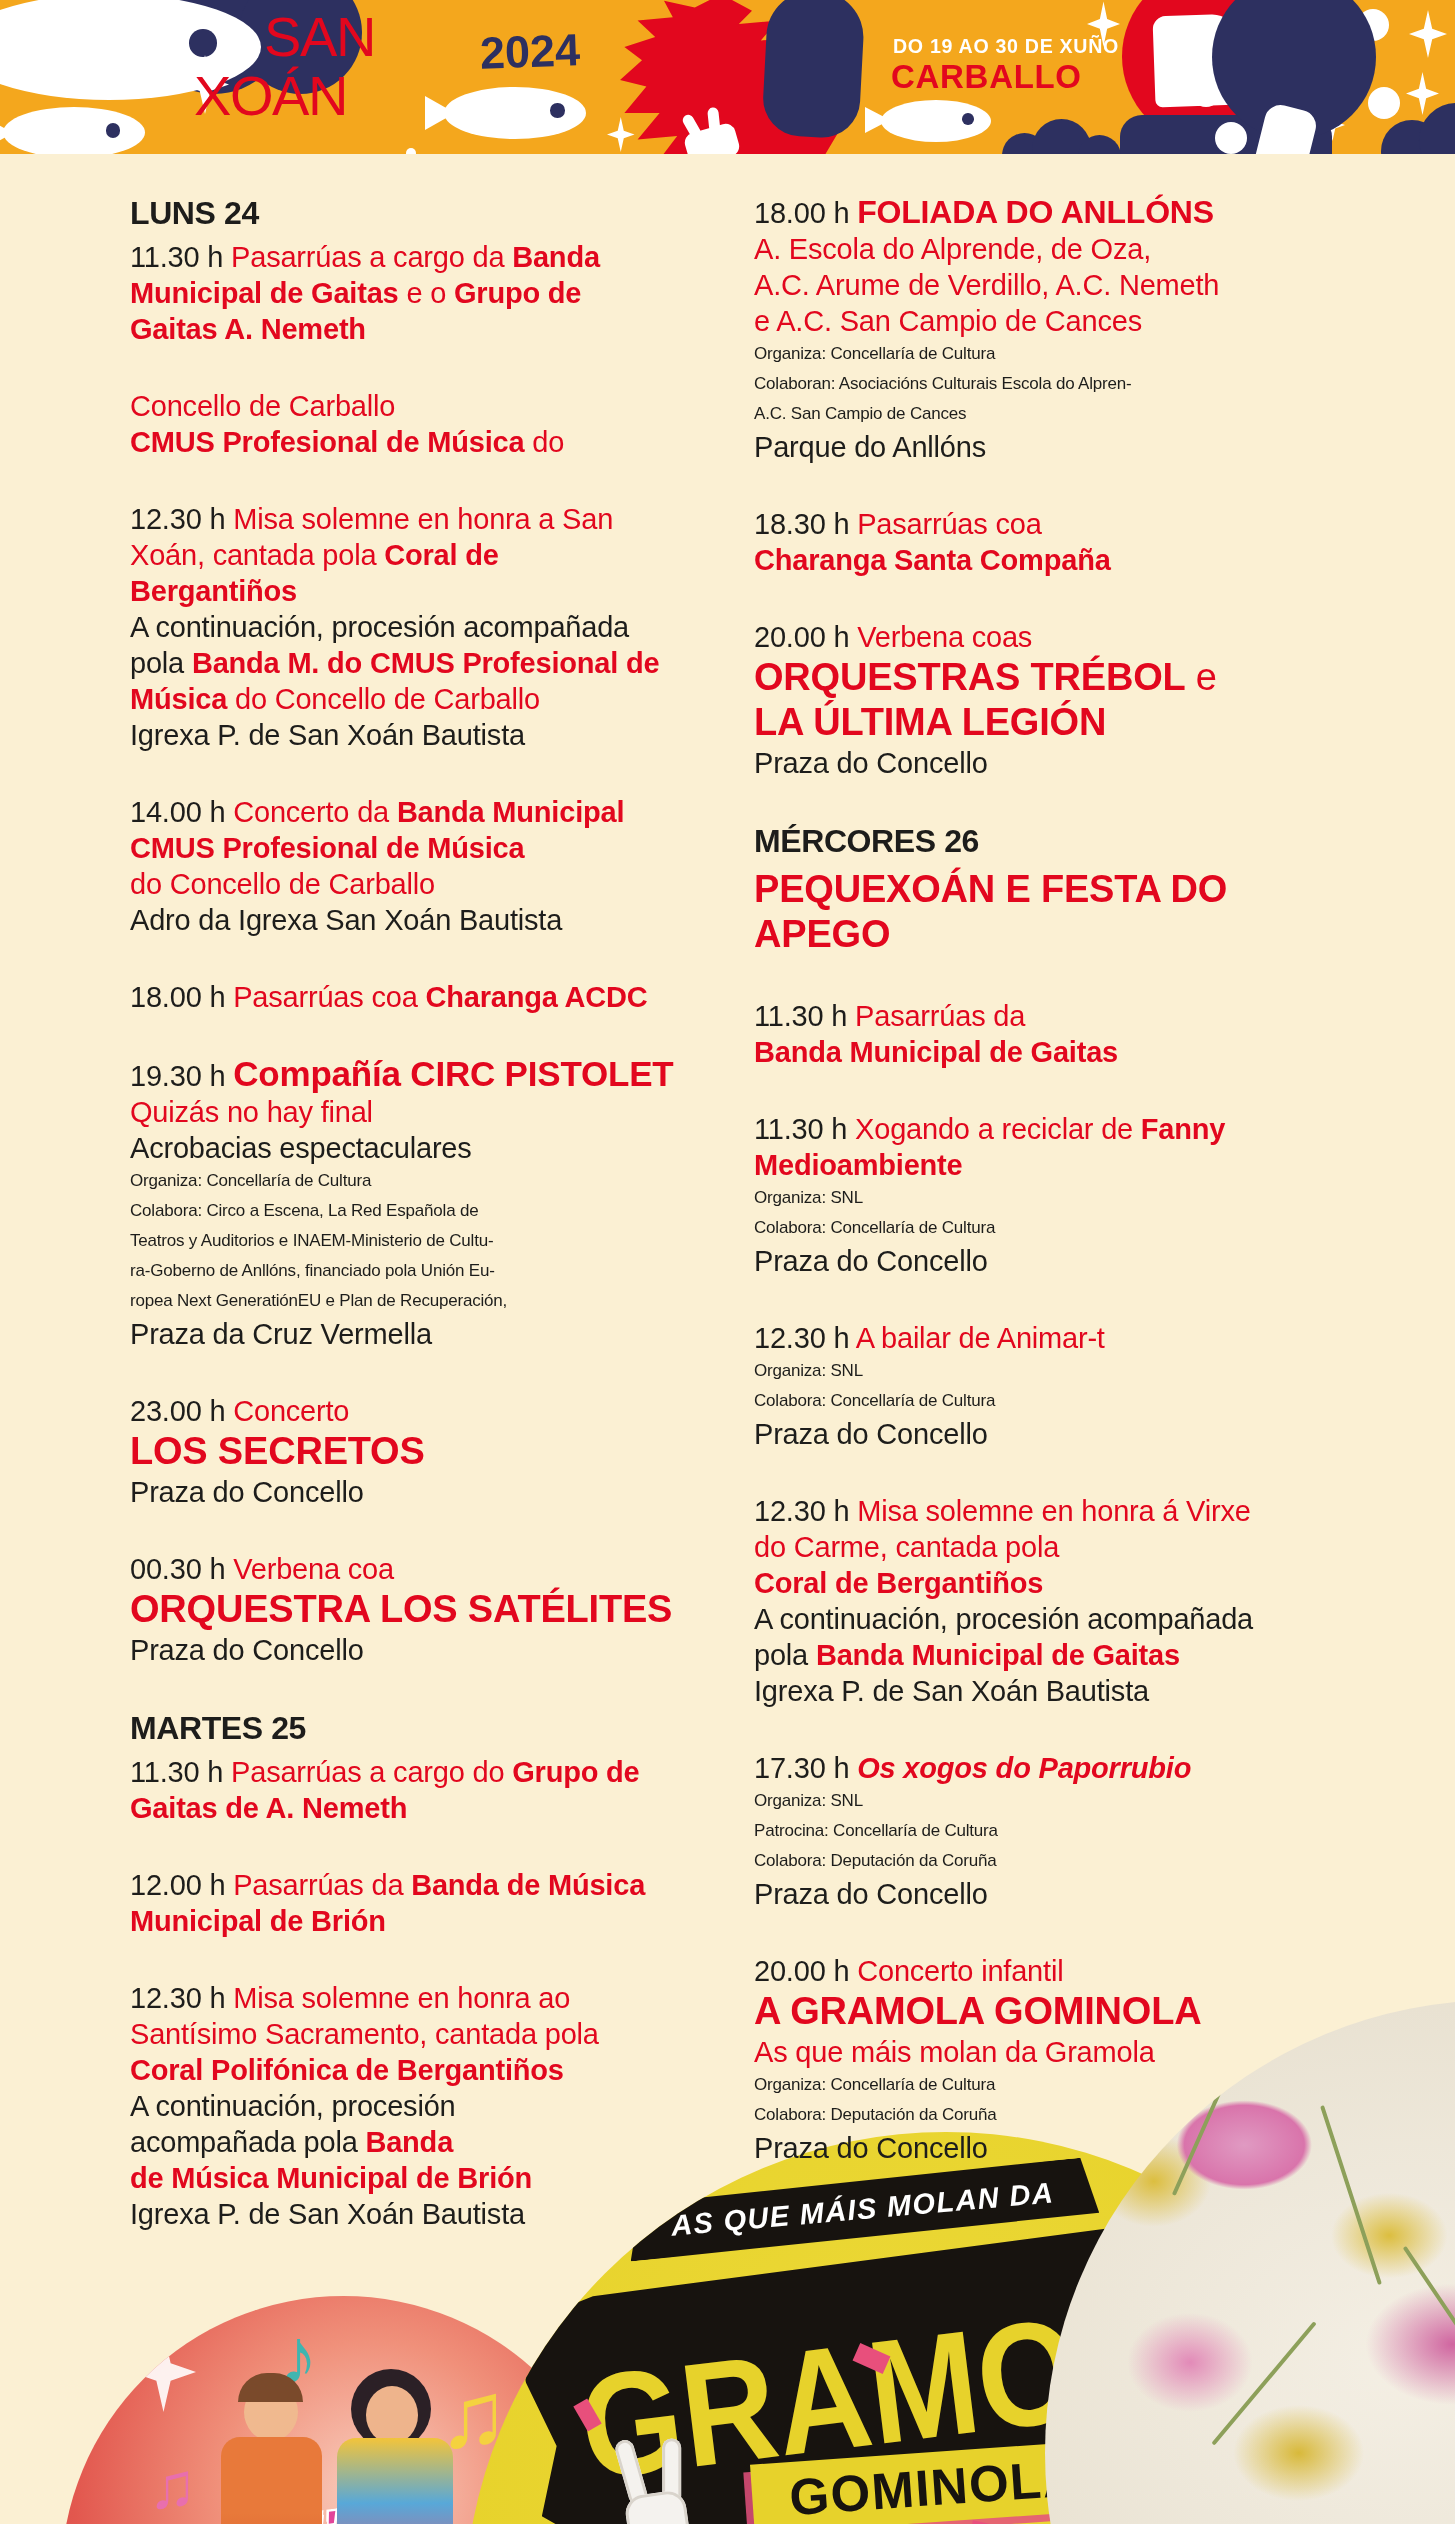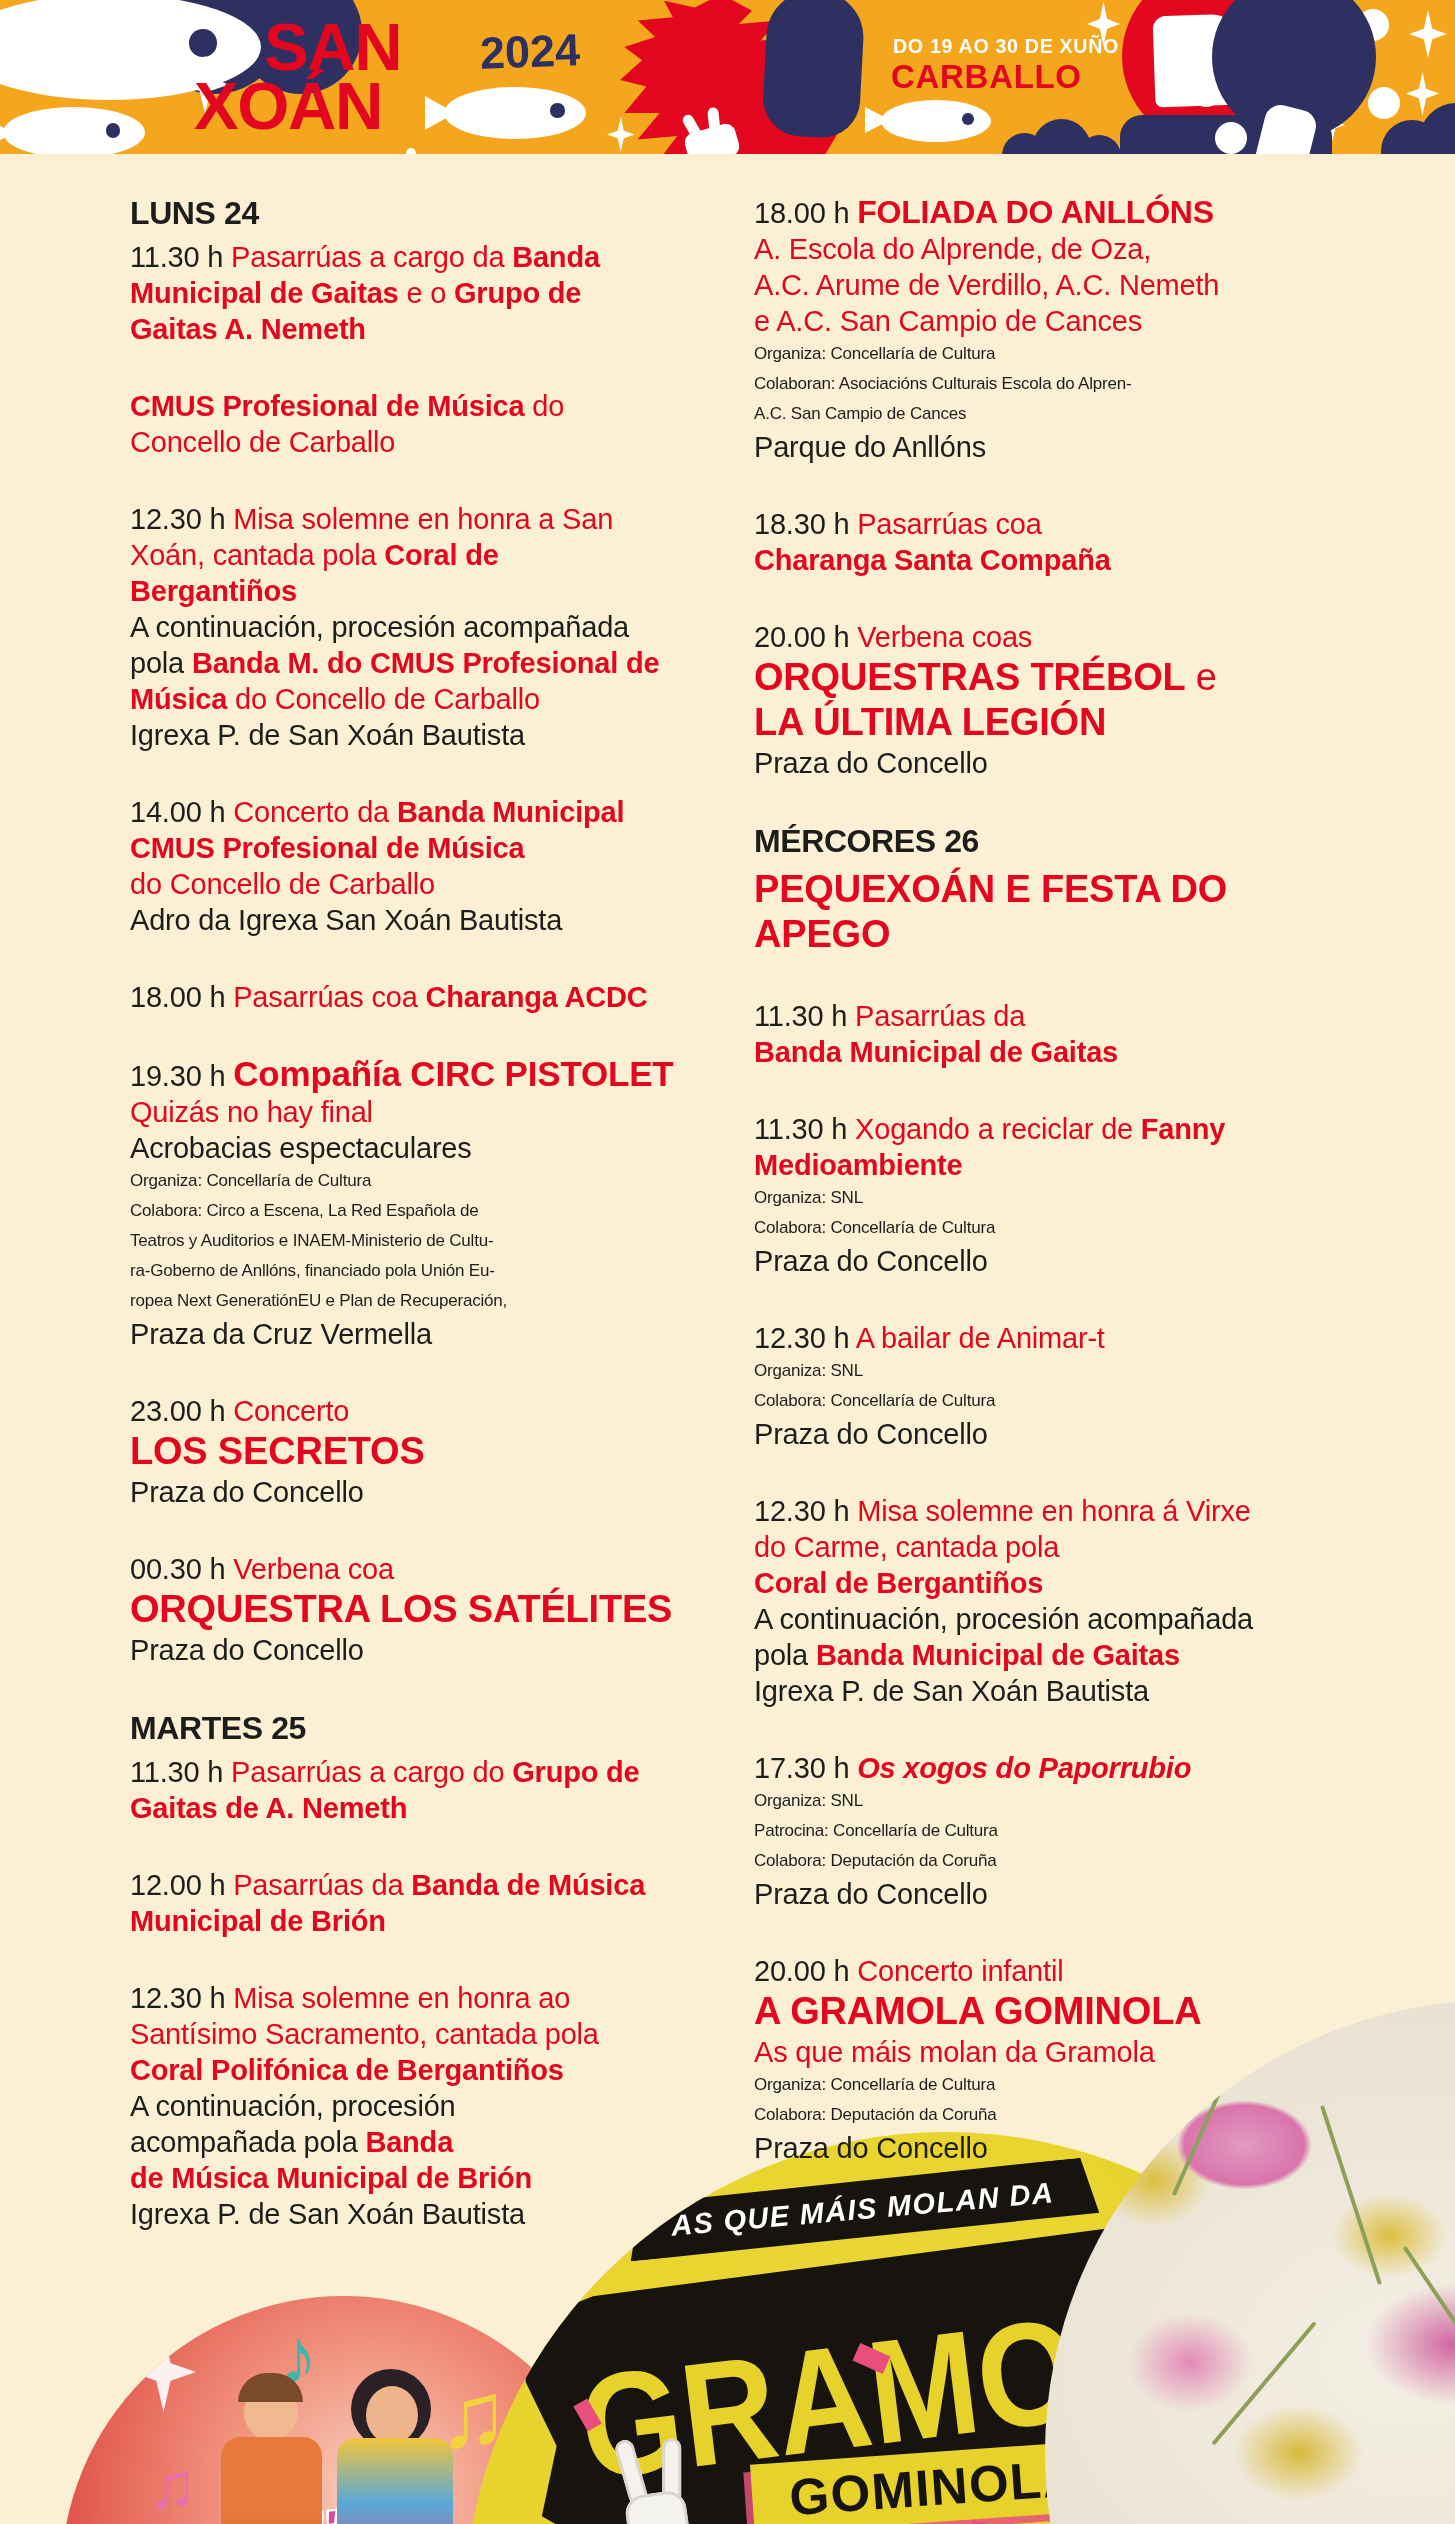--- a/index.html
+++ b/index.html
@@ -28,21 +28,21 @@
   .fish .ftail{position:absolute;width:0;height:0}
   .star4{position:absolute;background:#fff;clip-path:polygon(50% 0%,61% 39%,100% 50%,61% 61%,50% 100%,39% 61%,0% 50%,39% 39%)}
   .dot{position:absolute;background:#fff;border-radius:50%}
   .flame{position:absolute;left:620px;top:-5.8px;width:220px;height:165px;background:var(--red);
     clip-path:polygon(46% 0%,60% 10%,54% 18%,72% 16%,64% 28%,84% 27%,74% 40%,95% 38%,86% 52%,100% 52%,94% 68%,100% 82%,92% 100%,18% 100%,26% 86%,8% 88%,18% 72%,2% 72%,12% 56%,0% 52%,10% 40%,2% 32%,16% 26%,8% 16%,24% 14%,20% 4%,34% 8%)}
   .hhand{position:absolute;left:686px;top:128px;width:52px;height:33px;background:#fff;border-radius:10px;transform:rotate(-16deg)}
   .hhand:before,.hhand:after{content:"";position:absolute;background:#fff;border-radius:5.8px;width:11px;height:25px;top:-19px}
   .hhand:before{left:5.8px;transform:rotate(-14deg)}
   .hhand:after{left:29px;transform:rotate(10deg)}
   .tree{position:absolute;left:765px;top:-8.7px;width:97px;height:146px;background:var(--navy);border-radius:46px 46px 38px 38px;transform:rotate(3deg)}
-  .hdr-title{position:absolute;left:194px;top:17px;color:var(--red);font-weight:700;font-size:67px;line-height:59px;letter-spacing:-1.4px}
+  .hdr-title{position:absolute;left:194px;top:7px;color:var(--red);font-weight:400;font-size:56px;line-height:59px;letter-spacing:-1.4px}
   .hdr-title .l1{display:block;padding-left:70px}
   .hdr-title .l2{display:block}
   .hdr-year{position:absolute;left:480px;top:26px;color:var(--navy);font-weight:800;font-size:45px;transform:rotate(-2deg)}
   .hdr-dates{position:absolute;left:893px;top:35px;color:#fff;font-weight:700;font-size:19.6px;letter-spacing:0.7px}
   .hdr-city{position:absolute;left:891px;top:58px;color:var(--red);font-weight:800;font-size:33px;letter-spacing:0.7px}
   .person .hair{position:absolute;left:1122px;top:-32px;width:177px;height:177px;background:var(--red);border-radius:50%}
   .person .face{position:absolute;left:1154px;top:14.5px;width:84px;height:91px;background:#fff;border-radius:13px 25px 7.2px 7.2px;transform:rotate(-2deg)}
   .person .body{position:absolute;left:1120px;top:115px;width:212px;height:45px;background:var(--navy);border-radius:22px 22px 0 0}
   .jingle{position:absolute;width:32px;height:32px;background:#fff;border-radius:50%}
   .tamb{position:absolute;left:1212px;top:-25px;width:164px;height:164px;background:var(--navy);border-radius:50%}
@@ -206,22 +206,22 @@
   </div>
 
   <div class="col left">
       <h2 class="day">LUNS 24</h2>
       <div class="event">
         <p class="ln body"><span class="run k">11.30 h </span><span class="run r">Pasarrúas a cargo da </span><span class="run rb">Banda</span></p>
         <p class="ln body"><span class="run rb">Municipal de Gaitas</span><span class="run r"> e o </span><span class="run rb">Grupo de</span></p>
         <p class="ln body"><span class="run rb">Gaitas A. Nemeth</span></p>
       </div>
       <div class="event">
+        <p class="ln body"><span class="run r">Concello de Carballo</span></p>
         <p class="ln body"><span class="run rb">CMUS Profesional de Música</span><span class="run r"> do</span></p>
-        <p class="ln body"><span class="run r">Concello de Carballo</span></p>
       </div>
       <div class="event">
         <p class="ln body"><span class="run k">12.30 h </span><span class="run r">Misa solemne en honra a San</span></p>
         <p class="ln body"><span class="run r">Xoán, cantada pola </span><span class="run rb">Coral de</span></p>
         <p class="ln body"><span class="run rb">Bergantiños</span></p>
         <p class="ln body"><span class="run k">A continuación, procesión acompañada</span></p>
         <p class="ln body"><span class="run k">pola </span><span class="run rb">Banda M. do CMUS Profesional de</span></p>
         <p class="ln body"><span class="run rb">Música</span><span class="run r"> do Concello de Carballo</span></p>
         <p class="ln loc"><span class="run k">Igrexa P. de San Xoán Bautista</span></p>
       </div>

